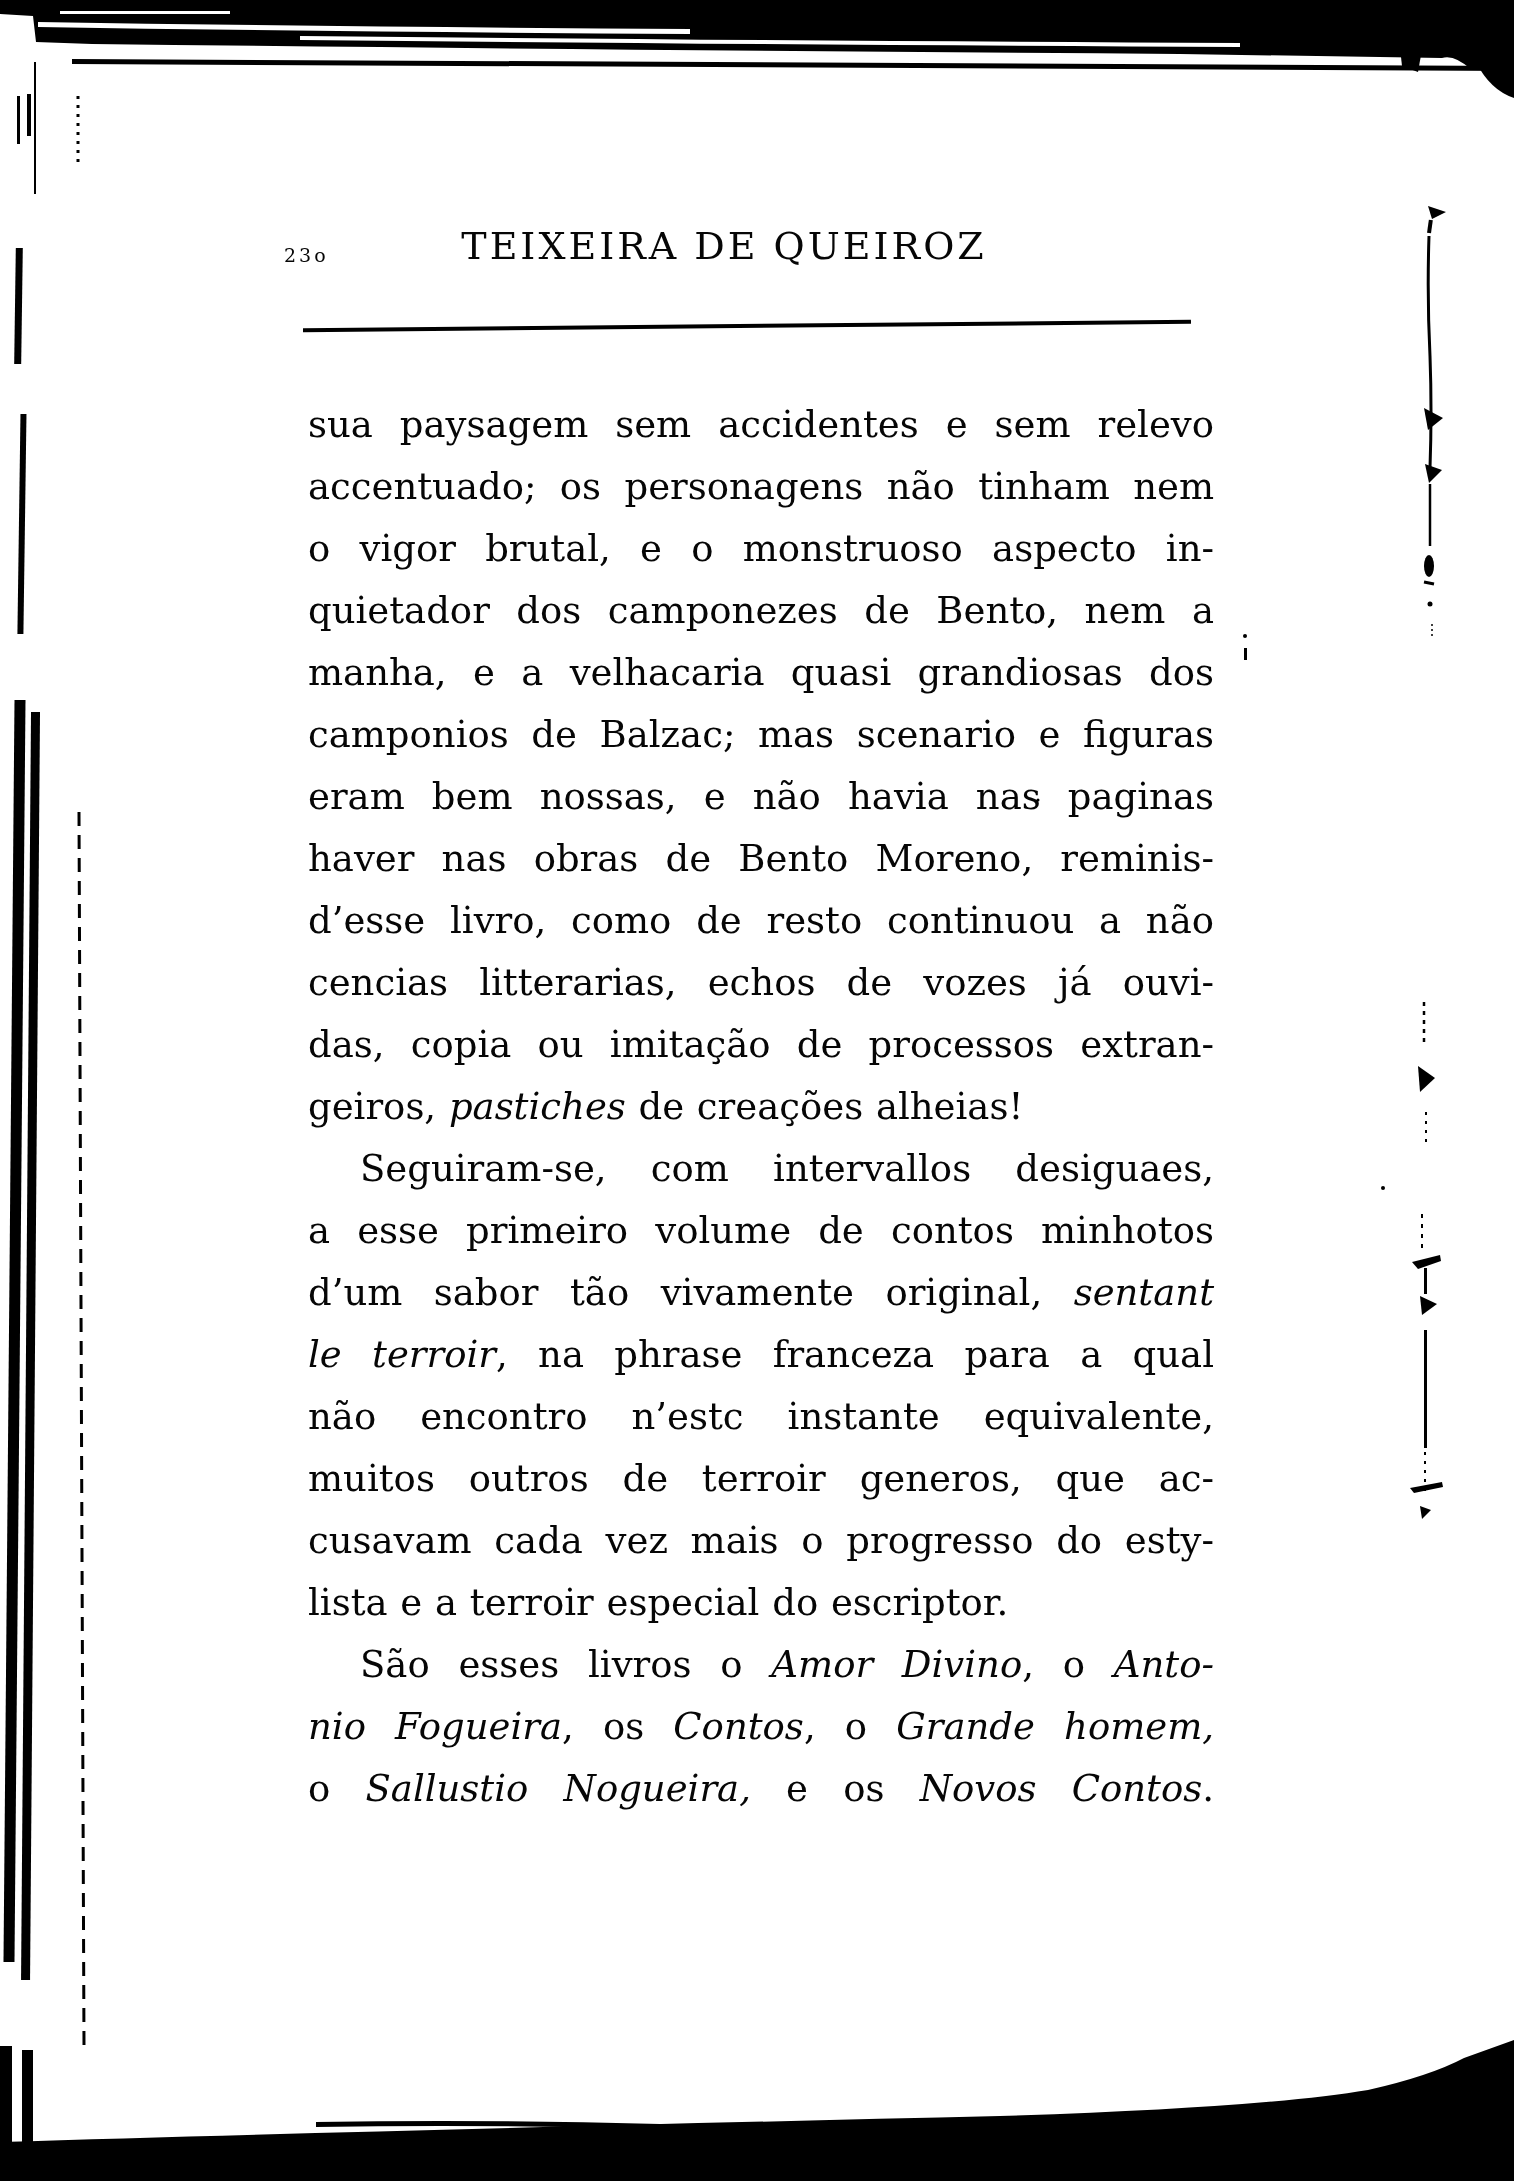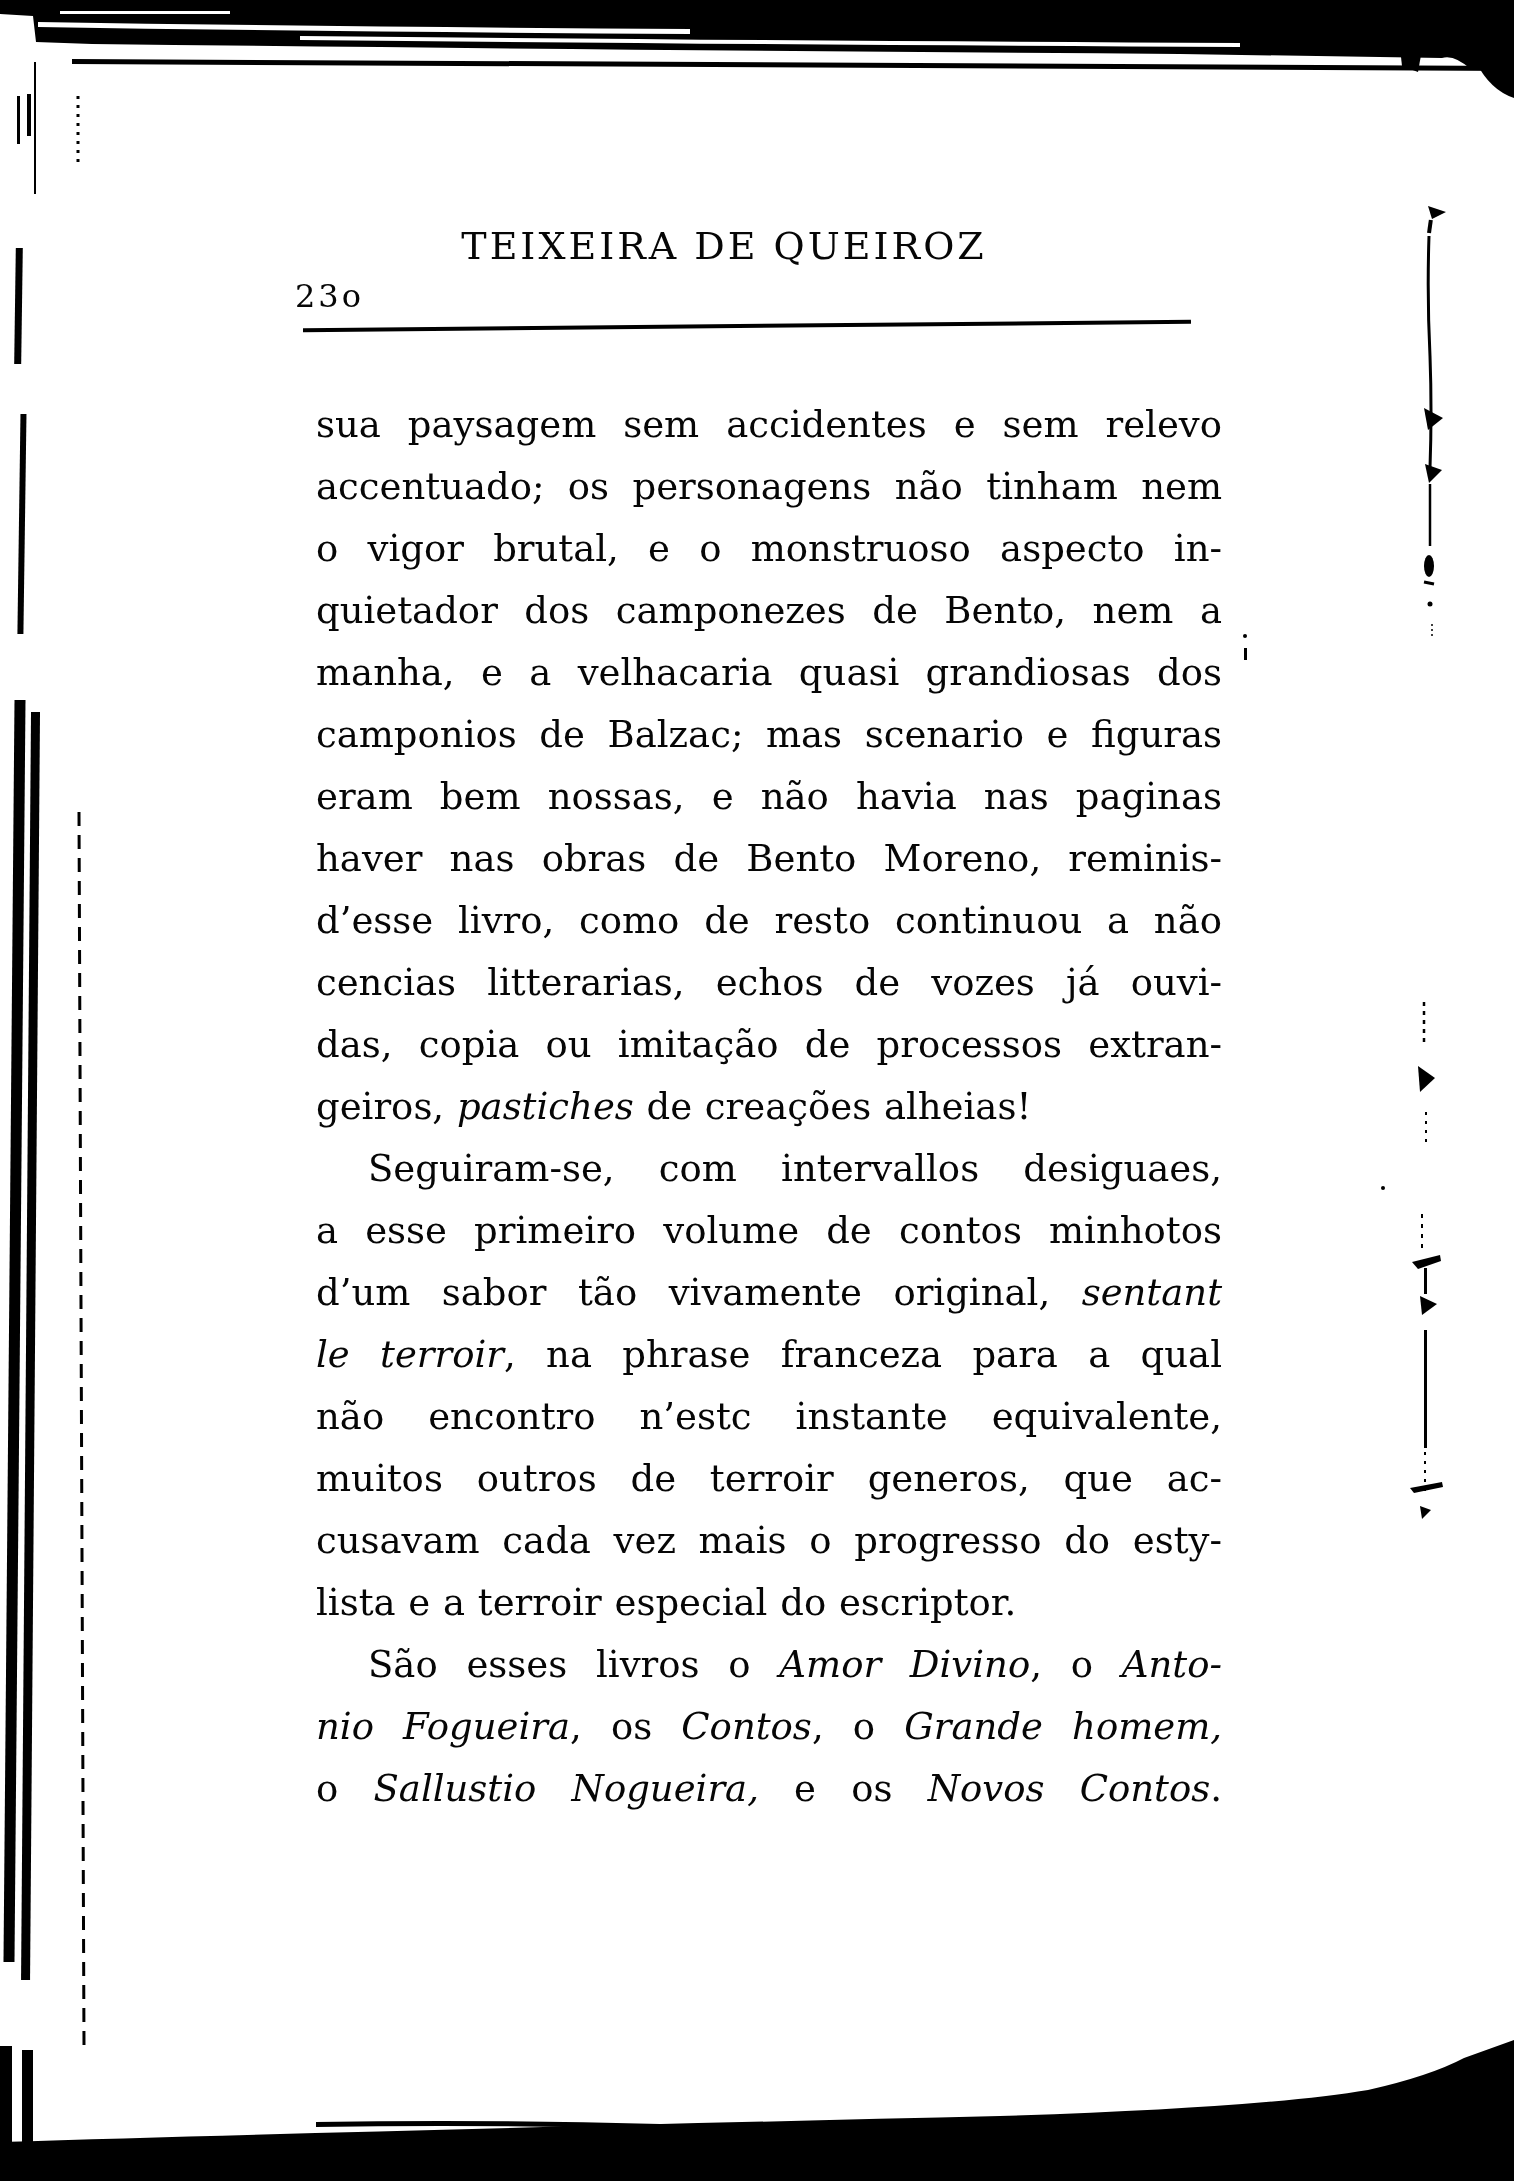--- a/index.html
+++ b/index.html
@@ -2,32 +2,32 @@
 <html><head>
 <meta charset="utf-8">
 <style>
   html,body{margin:0;padding:0;background:#ffffff;}
   .page{
     position:relative;width:1514px;height:2181px;background:#ffffff;
     overflow:hidden;font-family:"DejaVu Serif",serif;color:#060606;
   }
   .artifacts{position:absolute;left:0;top:0;pointer-events:none;}
   .pagenum{
-    position:absolute;left:295px;top:244px;font-size:32px;letter-spacing:3px;margin-top:33px;
+    position:absolute;left:284px;top:244px;font-size:19px;letter-spacing:3px;
   }
   .running-title{
     position:absolute;left:400px;top:224px;width:648px;text-align:center;
     font-size:38px;letter-spacing:3px;white-space:nowrap;
   }
   .rule{
     position:absolute;left:303px;top:324px;width:888px;height:4px;
     background:#000;transform:rotate(-0.55deg);
   }
   #text-block{
-    position:absolute;left:316px;top:394px;width:906px;
+    position:absolute;left:308px;top:394px;width:906px;
     font-size:37px;line-height:62px;word-spacing:1px;
   }
   .para{margin:0;}
   .line{text-align:justify;text-align-last:justify;}
   .line.endline{text-align-last:left;}
   .line.indent{padding-left:52px;}
   em{font-style:italic;}
 </style>
 </head>
 <body>

